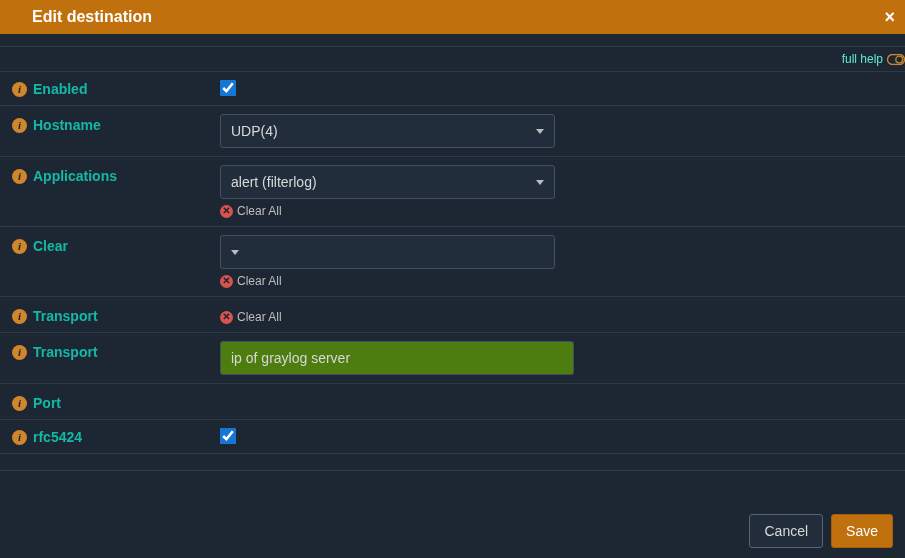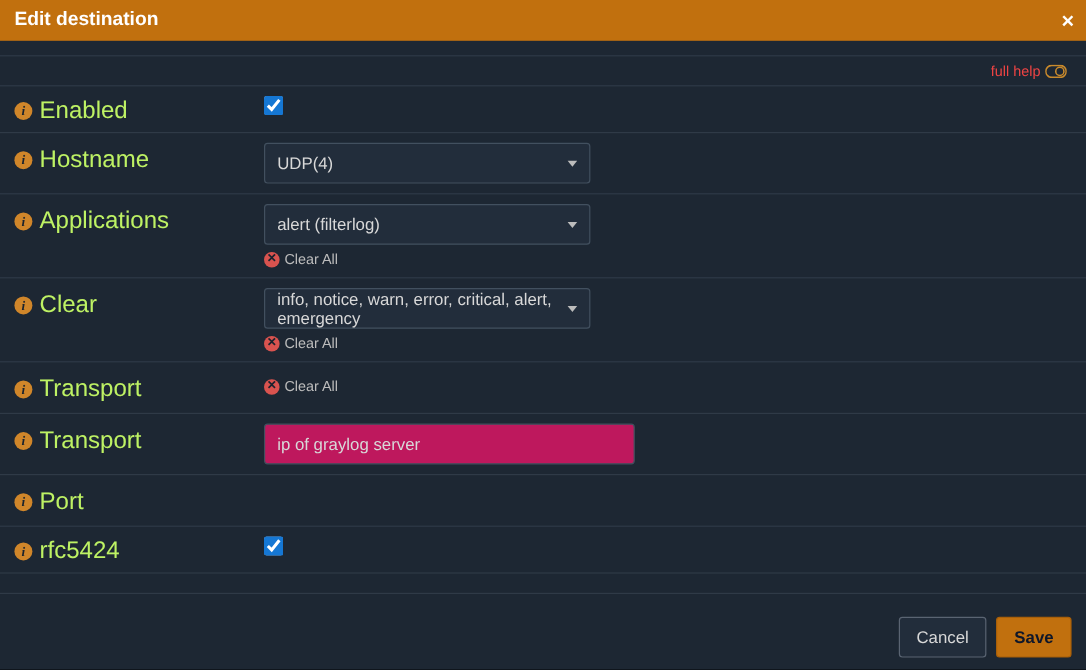--- a/index.html
+++ b/index.html
@@ -24,40 +24,41 @@
     height: 34px;
     display: flex;
     align-items: center;
     justify-content: space-between;
     padding: 0 10px 0 12px;
   }
   .modal-title {
     color: #fff;
     font-size: 16px;
     font-weight: 600;
+    margin-left: 20px;
   }
   .close-x {
     color: #fff;
     font-size: 18px;
     cursor: pointer;
     line-height: 1;
     font-weight: 700;
   }
   .modal-body {
     flex: 1;
     padding: 0;
     overflow-y: auto;
   }
   .help-row {
     height: 26px;
     display: flex;
     align-items: center;
     justify-content: flex-end;
-    padding: 0 16px;
-    color: #ef4444;
+    padding: 0 0;
+    color: #5eead4;
     font-size: 12px;
     border-bottom: 1px solid #2f3a47;
     border-top: 1px solid #2f3a47;
     margin-top: 12px;
     gap: 4px;
   }
   .toggle-icon {
     display: inline-flex;
     align-items: center;
   }
@@ -83,34 +84,34 @@
     color: #19222d;
     font-size: 11px;
     font-weight: 700;
     align-items: center;
     justify-content: center;
     margin-right: 6px;
     font-style: italic;
     font-family: Georgia, serif;
   }
   .label-text {
-    color: #bef264;
-    font-weight: 400;
-    font-size: 20px;
+    color: #14b8a6;
+    font-weight: 700;
+    font-size: 14px;
   }
   .ctrl-col {
     flex: 1;
   }
   .checkbox {
     width: 16px; height: 16px;
     accent-color: #1577d4;
     margin-top: 2px;
   }
   .select {
-    width: 272px;
+    width: 335px;
     height: 34px;
     background: #222d3b;
     border: 1px solid #42505f;
     border-radius: 3px;
     display: flex;
     align-items: center;
     justify-content: space-between;
     padding: 0 10px;
     color: #d8d8d8;
     cursor: pointer;
@@ -137,23 +138,23 @@
     border-radius: 50%;
     background: #d9534f;
     color: #19222d;
     font-size: 10px;
     align-items: center;
     justify-content: center;
     font-weight: 700;
     line-height: 1;
   }
   .textinput {
-    width: 309px;
+    width: 354px;
     height: 34px;
-    background: #be185d;
+    background: #4d7c0f;
     border: 1px solid #42505f;
     border-radius: 3px;
     padding: 0 10px;
     color: #d8d8d8;
     font-size: 14px;
     outline: none;
   }
   .modal-footer {
     height: 54px;
     display: flex;
@@ -168,22 +169,21 @@
     border-radius: 3px;
     font-size: 14px;
     cursor: pointer;
     border: 1px solid #5a6472;
     background: #222d3b;
     color: #d8d8d8;
   }
   .btn-primary {
     background: #c1700e;
     border-color: #a85f09;
-    color: #0f172a;
-    font-weight: bold;
+    color: #ffffff;
   }
 </style>
 </head>
 <body>
 
 <div class="modal">
 
   <div class="modal-header">
     <div class="modal-title">Edit destination</div>
     <div class="close-x">×</div>
@@ -241,21 +241,20 @@
       </div>
     </div>
 
     <div class="form-row">
       <div class="label-col">
         <span class="info-icon">i</span>
         <span class="label-text">Clear</span>
       </div>
       <div class="ctrl-col">
         <div class="select">
-          <span>info, notice, warn, error, critical, alert, emergency</span>
           <span class="caret"></span>
         </div>
         <div class="clear-all">
           <span class="circle-x">✕</span>
           <span>Clear All</span>
         </div>
       </div>
     </div>
 
     <div class="form-row">

